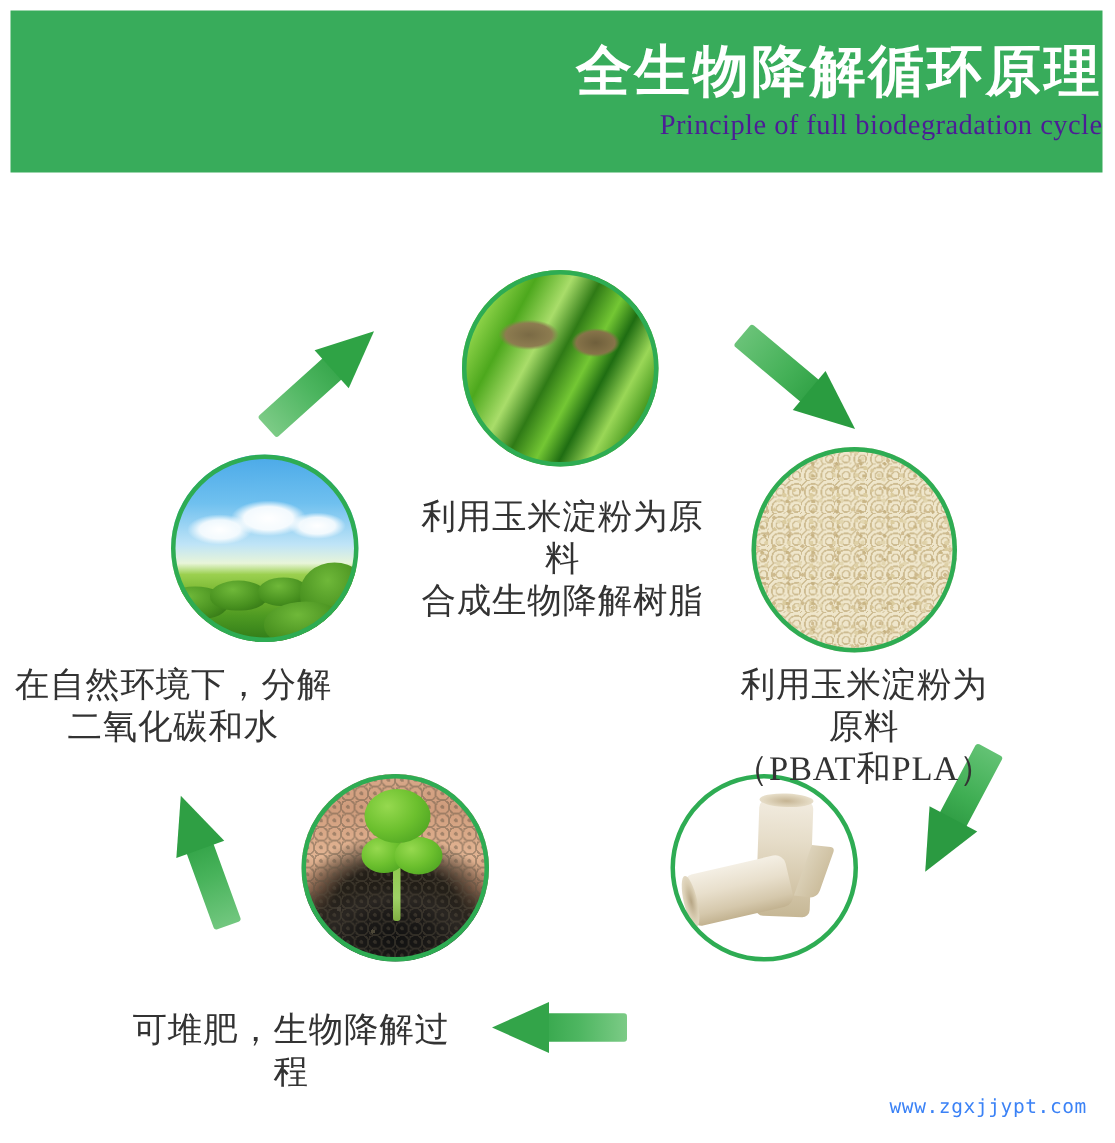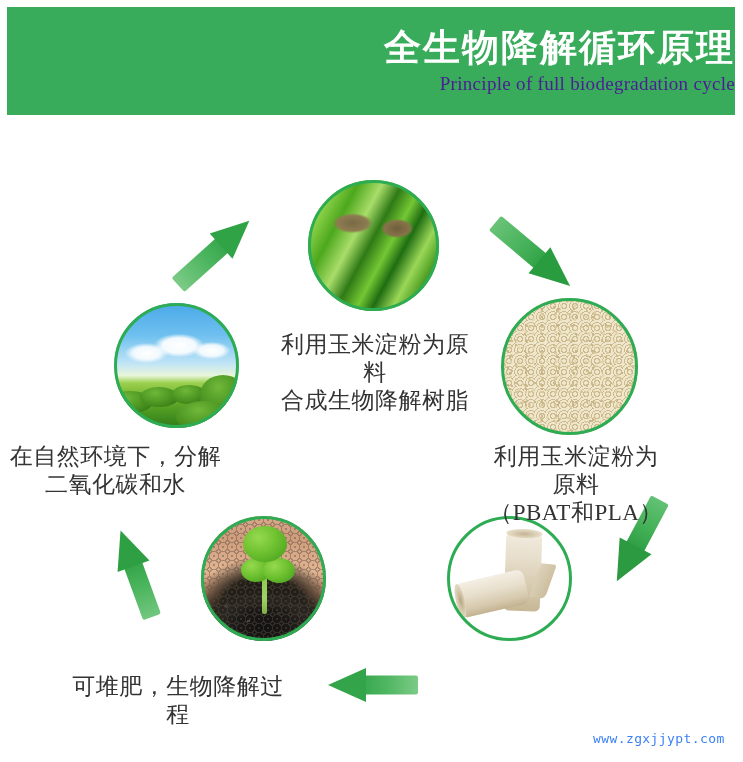--- a/index.html
+++ b/index.html
@@ -300,20 +300,20 @@
          border-width:17px 0 17px 38px; border-left-color:#2f9f44;"></div>
   </div>
 
   <div class="label label-center" style="left:275px; top:331px; width:200px;">利用玉米淀粉为原料
 合成生物降解树脂</div>
 
   <div class="label label-center" style="left:486px; top:443px; width:180px;">利用玉米淀粉为原料
 （PBAT和PLA）</div>
 
 
-  <div class="label label-center" style="left:62px; top:673px; width:232px;">可堆肥，生物降解过程</div>
+  <div class="label label-center" style="left:78px; top:673px; width:232px;">可堆肥，生物降解过程</div>
 
   <div class="label label-center" style="left:8px; top:443px; width:215px;">在自然环境下，分解
 二氧化碳和水</div>
 
   <div class="watermark" style="left:593px; top:731px;">www.zgxjjypt.com</div>
 
 </div>
 
 </body></html>

